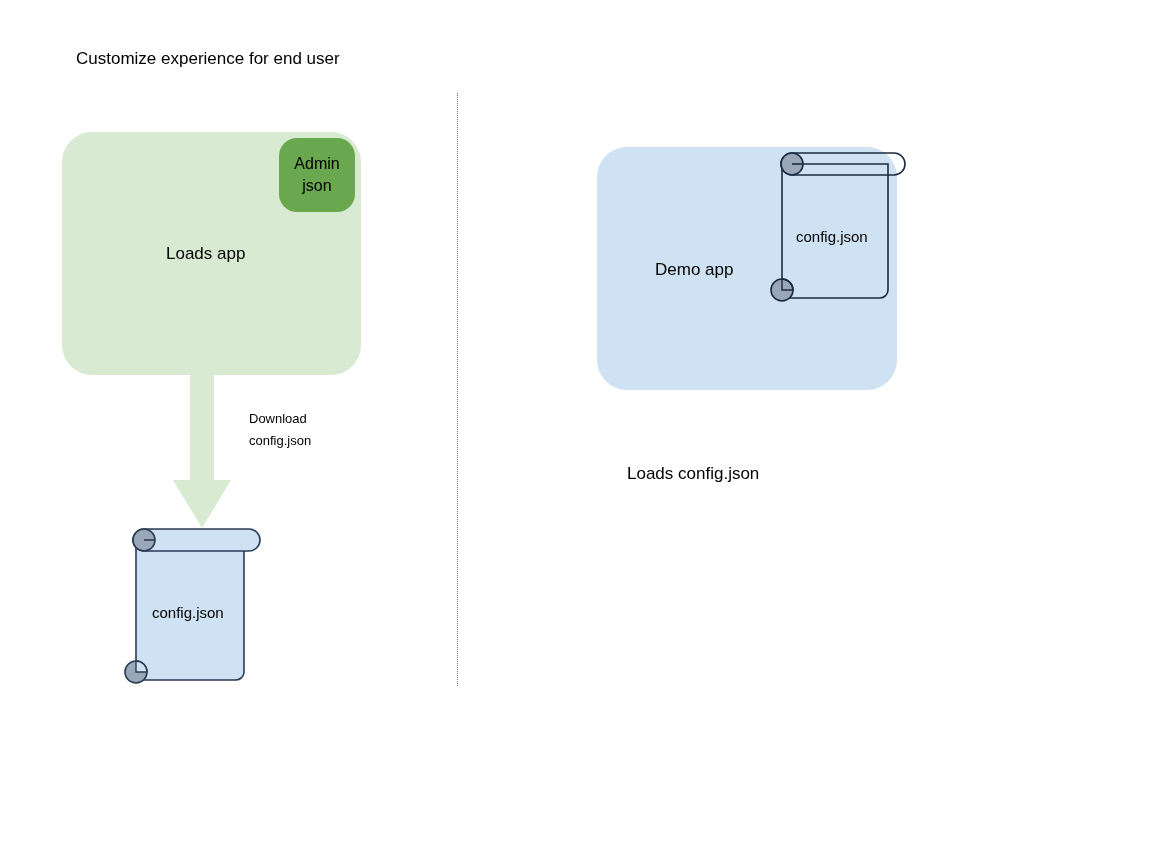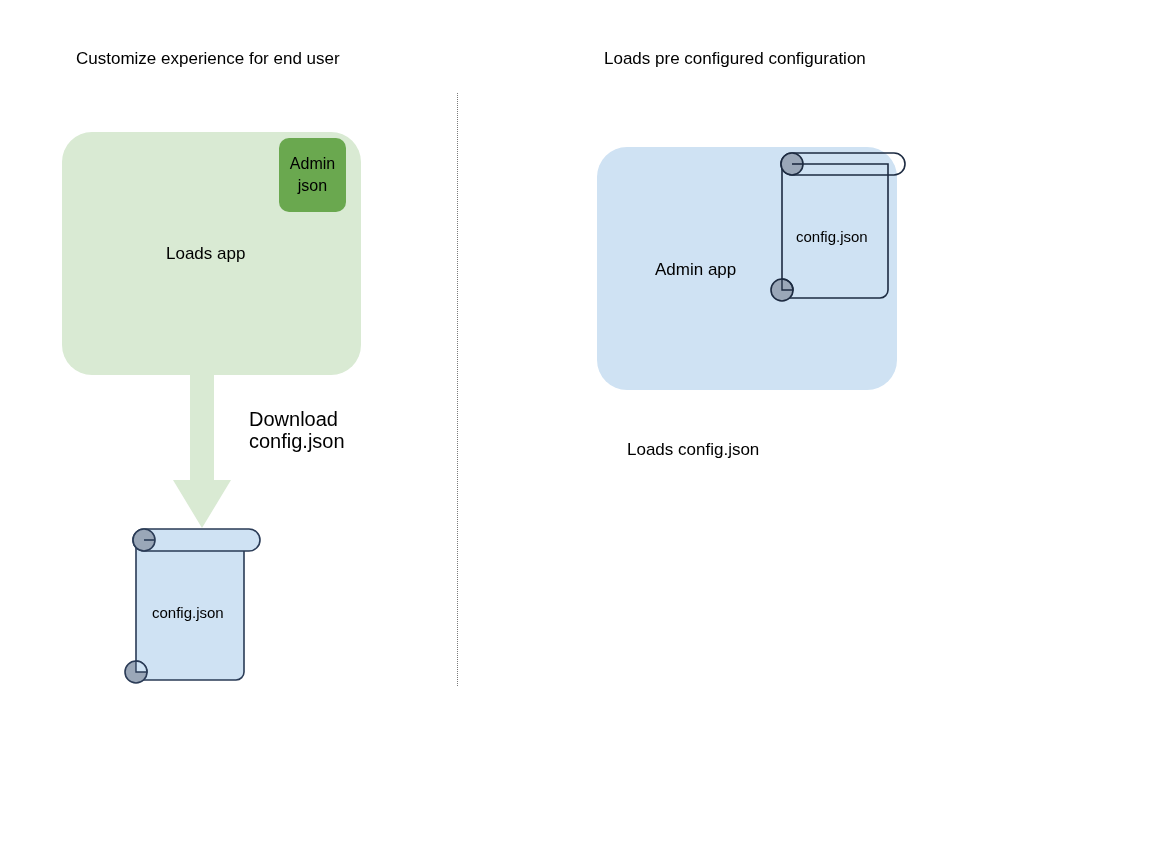--- a/index.html
+++ b/index.html
@@ -69,55 +69,55 @@
     white-space: nowrap;
   }
   #admin-app-label { left: 166px; top: 244px; }
   #demo-app-label  { left: 655px; top: 260px; }
 
   
   #admin-panel-chip {
     position: absolute;
     left: 279px;
     top: 138px;
-    width: 67px;
+    width: 76px;
     height: 74px;
     background: #6aa84f;
-    border-radius: 10px;
+    border-radius: 18px;
     display: flex;
     align-items: center;
     justify-content: center;
     text-align: center;
     font-size: 16px;
     line-height: 22px;
     color: #000000;
   }
 
   
   #download-arrow {
     position: absolute;
     left: 172px;
     top: 368px;
     width: 60px;
     height: 162px;
   }
 
   .arrow-label {
     position: absolute;
-    font-size: 20px;
+    font-size: 13px;
     line-height: 22px;
     color: #000000;
     white-space: nowrap;
   }
   #download-label { left: 249px; top: 408px; }
 
   #loads-label {
     position: absolute;
     left: 627px;
-    top: 440px;
+    top: 464px;
     font-size: 17px;
     line-height: 20px;
     color: #000000;
     white-space: nowrap;
   }
 
   
   .scroll-doc { position: absolute; }
   #config-scroll-left {
     left: 118px;
@@ -141,21 +141,20 @@
   #config-label-left  { left: 152px; top: 604px; }
   #config-label-right { left: 796px; top: 228px; }
 </style>
 </head>
 <body>
 
 <div class="canvas">
 
   <div class="panel-title" id="title-left">Customize experience for end user</div>
 
-  <div class="panel-title" id="title-right">Loads pre configured configuration</div>
 
   <div class="divider"></div>
 
   <div class="app-box" id="admin-app-box"></div>
 
   <div class="app-box-label" id="admin-app-label">Loads app</div>
 
   <div id="admin-panel-chip">
     <div>
       <div>Admin</div>
@@ -182,21 +181,21 @@
     <path d="M26,14 H37" stroke="#2a3b56" stroke-width="1.6" fill="none"></path>
 
     <circle cx="18" cy="146" r="11" fill="#9aa7b8" stroke="#2a3b56" stroke-width="1.6"></circle>
     <path d="M18,146 L29,146 a11,11 0 0 0 -11,-11 Z" fill="#cfe2f3" stroke="#2a3b56" stroke-width="1.4"></path>
   </svg>
 
   <div class="scroll-label" id="config-label-left">config.json</div>
 
   <div class="app-box" id="demo-app-box"></div>
 
-  <div class="app-box-label" id="demo-app-label">Admin app</div>
+  <div class="app-box-label" id="demo-app-label">Demo app</div>
 
   <svg class="scroll-doc" id="config-scroll-right" viewBox="0 0 142 160">
 
     <path d="M12,14 H118 V140 a8,8 0 0 1 -8,8 H12 Z" fill="none" stroke="#1d2b41" stroke-width="1.6"></path>
 
     <path d="M22,3 H124 a11,11 0 0 1 0,22 H22 a11,11 0 0 1 0,-22 Z" fill="none" stroke="#1d2b41" stroke-width="1.6"></path>
 
     <path d="M22,3 a11,11 0 0 0 0,22 a11,11 0 0 0 0,-22 Z" fill="#9aa7b8" stroke="#1d2b41" stroke-width="1.6"></path>
     <path d="M22,14 H33" stroke="#1d2b41" stroke-width="1.6" fill="none"></path>
 

